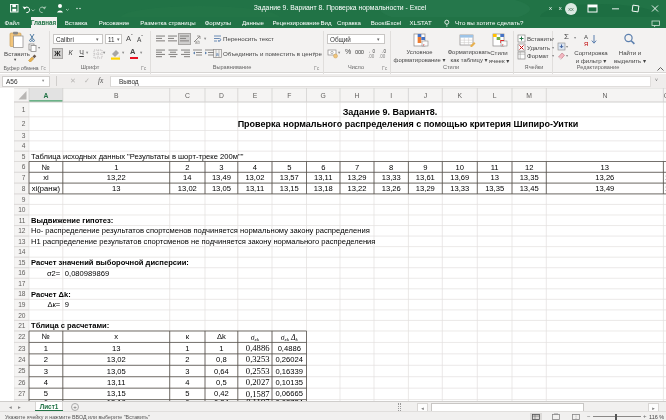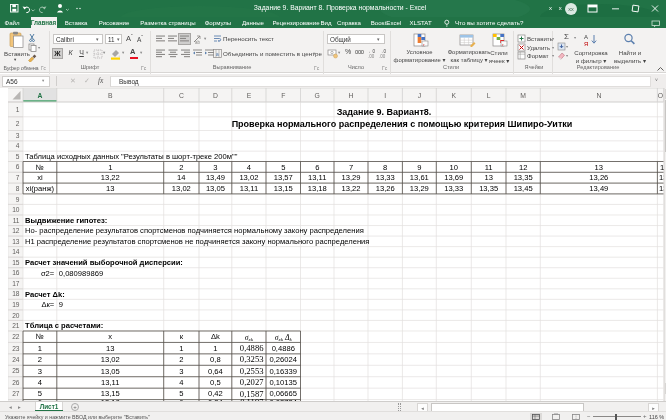--- a/index.html
+++ b/index.html
@@ -1,21 +1,21 @@
 <!DOCTYPE html>
 <html><head><meta charset="utf-8"><style>
 *{margin:0;padding:0;box-sizing:border-box}
 html,body{width:666px;height:420px;overflow:hidden}
 body{font-family:"Liberation Sans",sans-serif;position:relative;background:#fff}
 .ab{position:absolute}
 #titlebar{left:0;top:0;width:666px;height:17px;background:#217346;overflow:hidden}
 #tabrow{left:0;top:17px;width:666px;height:11px;background:#217346}
 #ribbon{left:0;top:28px;width:666px;height:45px;background:#f3f2f1;border-bottom:1px solid #d8d6d4}
 #fbar{left:0;top:74px;width:666px;height:14px;background:#efedec}
-#gridwrap{left:8px;top:88px;width:564px;height:314px;background:#a16207}
+#gridwrap{left:14px;top:88px;width:564px;height:314px;background:#a16207}
 #tabstrip{left:0;top:401px;width:666px;height:10px;background:#f1f0ef;border-top:1px solid #cfcdcb}
 #statusbar{left:0;top:411px;width:666px;height:9px;background:#f1f0ef;border-top:1px solid #e1dfdd}
 .wt{color:#fff}
 </style></head><body>
 <div id="titlebar" class="ab">
     <div class="ab" style="left:380px;top:-6px;width:150px;height:30px;background:#2a7b4f;border-radius:50%;opacity:.5"></div>
     <div class="ab" style="left:540px;top:4px;width:120px;height:26px;background:#1b6a40;border-radius:50%;opacity:.6"></div>
     <div class="ab" style="left:120px;top:6px;width:160px;height:24px;background:#26774a;border-radius:50%;opacity:.45"></div>
     <svg class="ab" style="left:0;top:0" width="666" height="17" viewBox="0 0 666 17">
       <rect x="10.5" y="4.5" width="7.5" height="7.5" fill="none" stroke="#fff" stroke-width="0.9"></rect>

